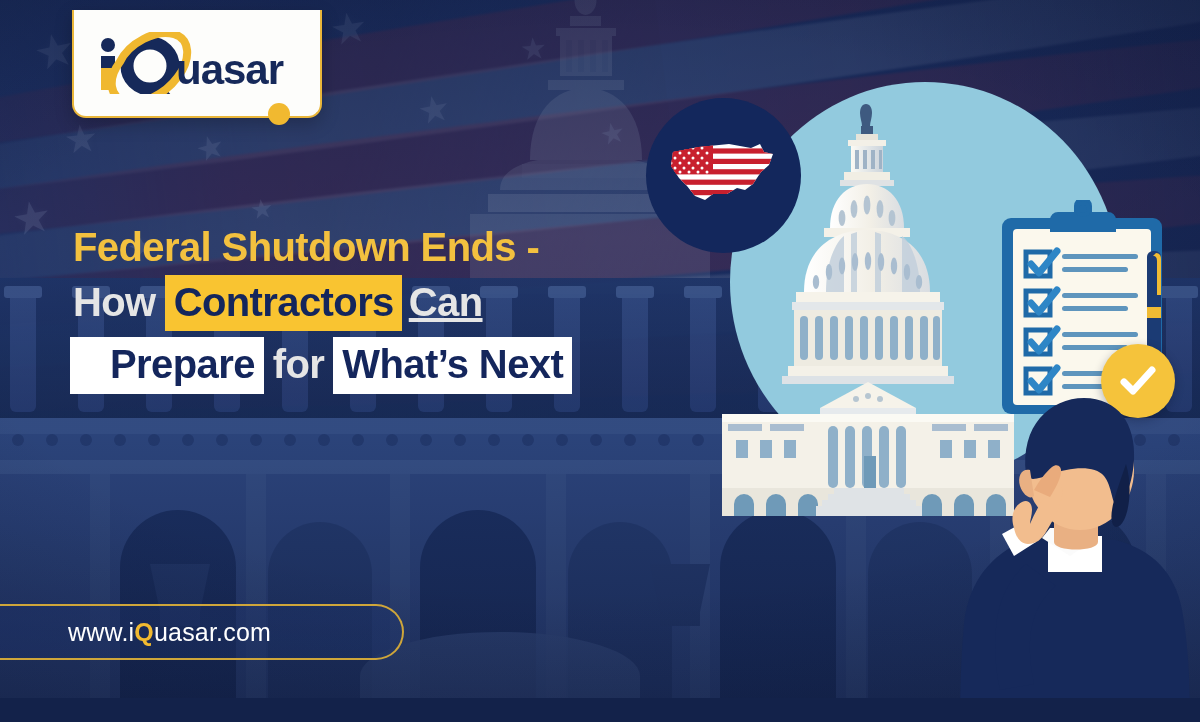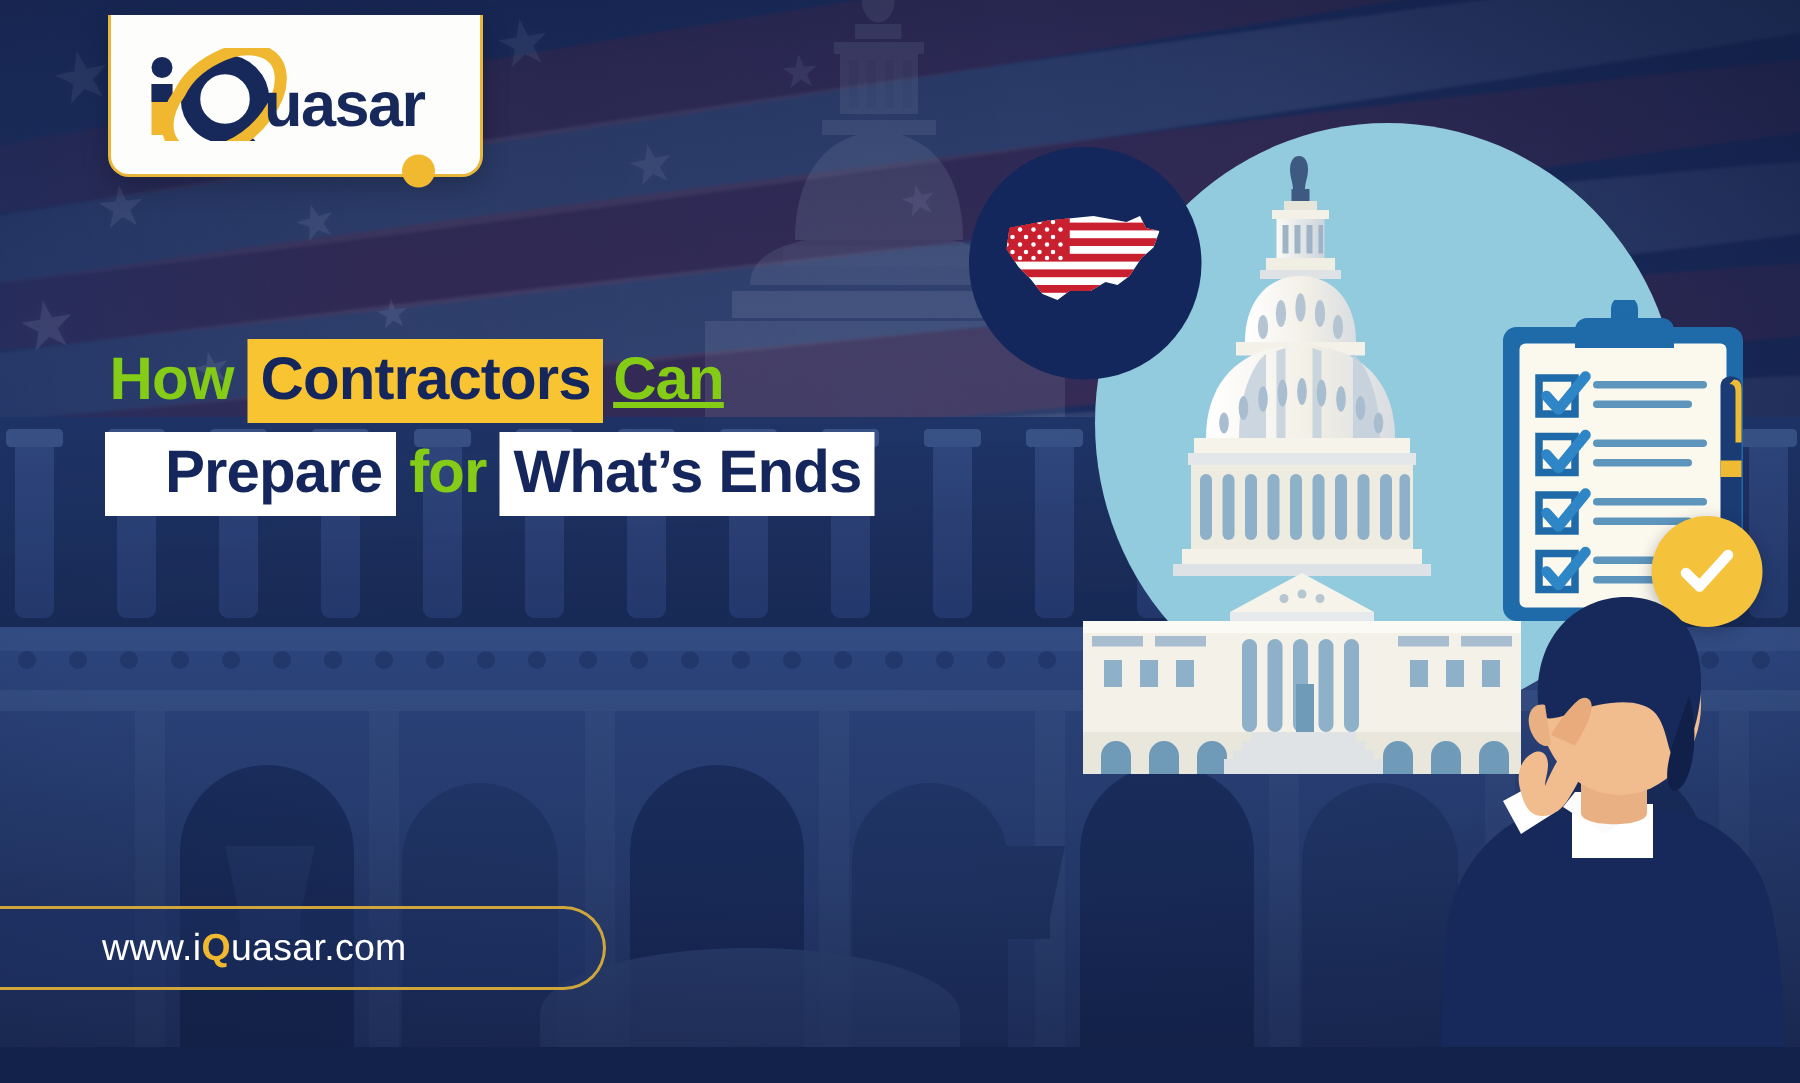--- a/index.html
+++ b/index.html
@@ -48,21 +48,21 @@
 
   
   .headline{position:absolute;left:60px;top:226px;width:600px;}
   .hl-line{display:block;white-space:nowrap;margin-bottom:6px;}
   .hl-line.l1{margin-left:13px;}
   .hl-word{
     font-size:40px;font-weight:700;letter-spacing:-.6px;line-height:1.08;
     display:inline-block;vertical-align:baseline;
   }
   .w-gold{color:#f3c13f;}
-  .w-white{color:#84cc16;}
+  .w-white{color:#e5e5e5;}
   .w-navy-on-gold{color:#14265c;background:#f9c431;padding:6px 8px 7px 9px;}
   .w-navy-on-white{color:#14265c;background:#ffffff;padding:6px 9px 7px 9px;}
   .pad-left{padding-left:13px;}
   .sp{display:inline-block;width:9px;}
 
   
   .art{position:absolute;left:700px;top:0;width:500px;height:722px;}
   .blue-circle{position:absolute;left:30px;top:82px;width:390px;height:400px;border-radius:50%;
      background:#92cade;}
   .map-badge{position:absolute;left:-54px;top:98px;width:155px;height:155px;border-radius:50%;
@@ -553,25 +553,28 @@
       <path d="M64 48l14 16-13 2z" fill="#16295a"></path>
 
       <path d="M28 22c14-16 44-22 60-12 14 9 10 28-8 42-18 14-44 18-58 9-13-8-11-26 6-39" fill="none" stroke="#f0b830" stroke-width="8" stroke-linecap="round" transform="rotate(-16 56 34)"></path>
 
       <text x="82" y="52" font-family="Liberation Sans, sans-serif" font-size="42" font-weight="700" fill="#16295a" letter-spacing="-1">uasar</text>
     </svg>
   </div>
   <div class="logo-dot"></div>
 
   <div class="headline">
+    <div class="hl-line l1">
+      <span class="hl-word w-gold">Federal Shutdown Ends -</span>
+    </div>
     <div class="hl-line">
       <span class="hl-word w-white pad-left">How</span><span class="sp"></span><span class="hl-word w-navy-on-gold">Contractors</span><span class="hl-word w-white" style="padding-left:7px;text-decoration:underline;">Can</span>
     </div>
     <div class="hl-line">
-      <span class="hl-word w-navy-on-white" style="margin-left:10px;padding-left:40px;">Prepare</span><span class="sp"></span><span class="hl-word w-white">for</span><span class="sp"></span><span class="hl-word w-navy-on-white">What’s Ends</span>
+      <span class="hl-word w-navy-on-white" style="margin-left:10px;padding-left:40px;">Prepare</span><span class="sp"></span><span class="hl-word w-white">for</span><span class="sp"></span><span class="hl-word w-navy-on-white">What’s Next</span>
     </div>
   </div>
 
   <div class="urlbar">
     <div class="urltext"><span>www.i</span><span class="q">Q</span><span>uasar.com</span></div>
   </div>
 
 </div>
 
 </body></html>

